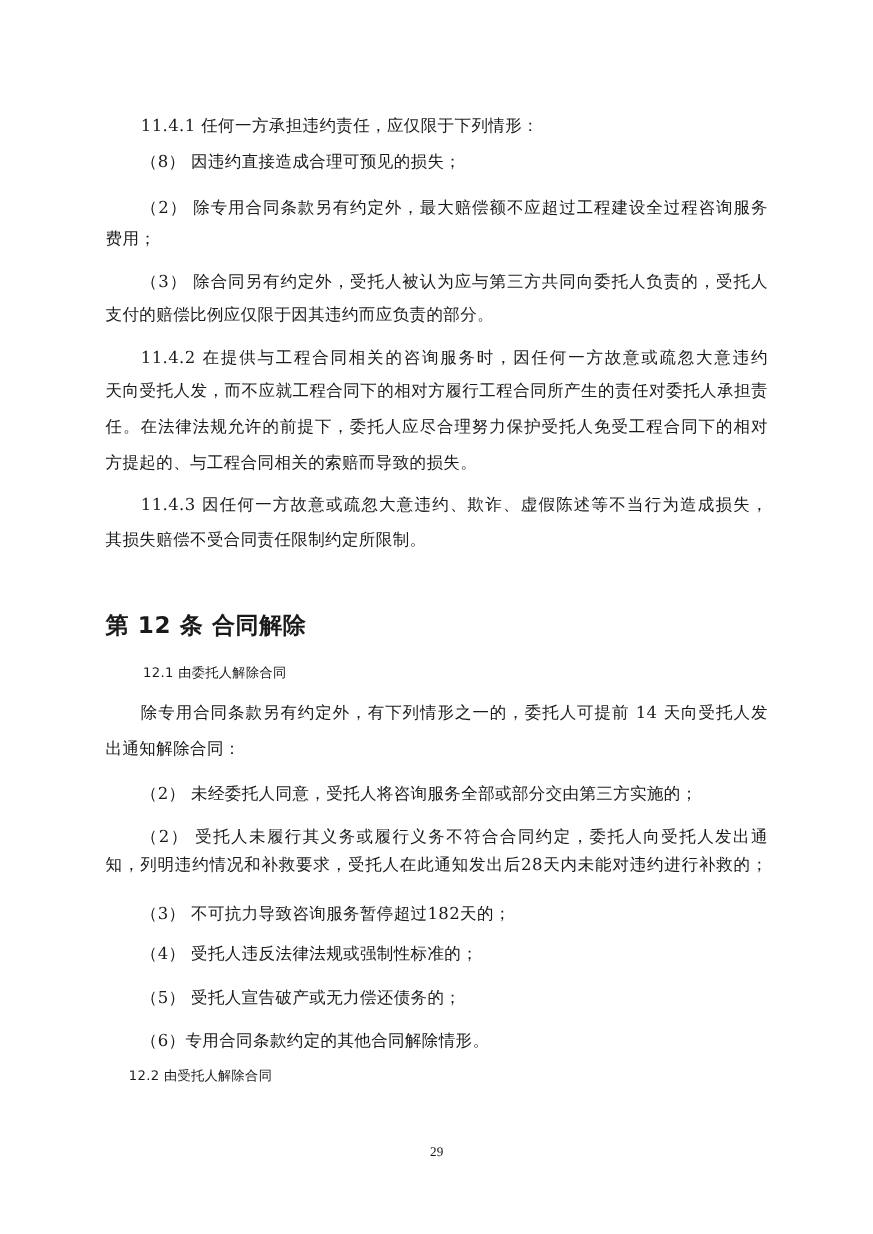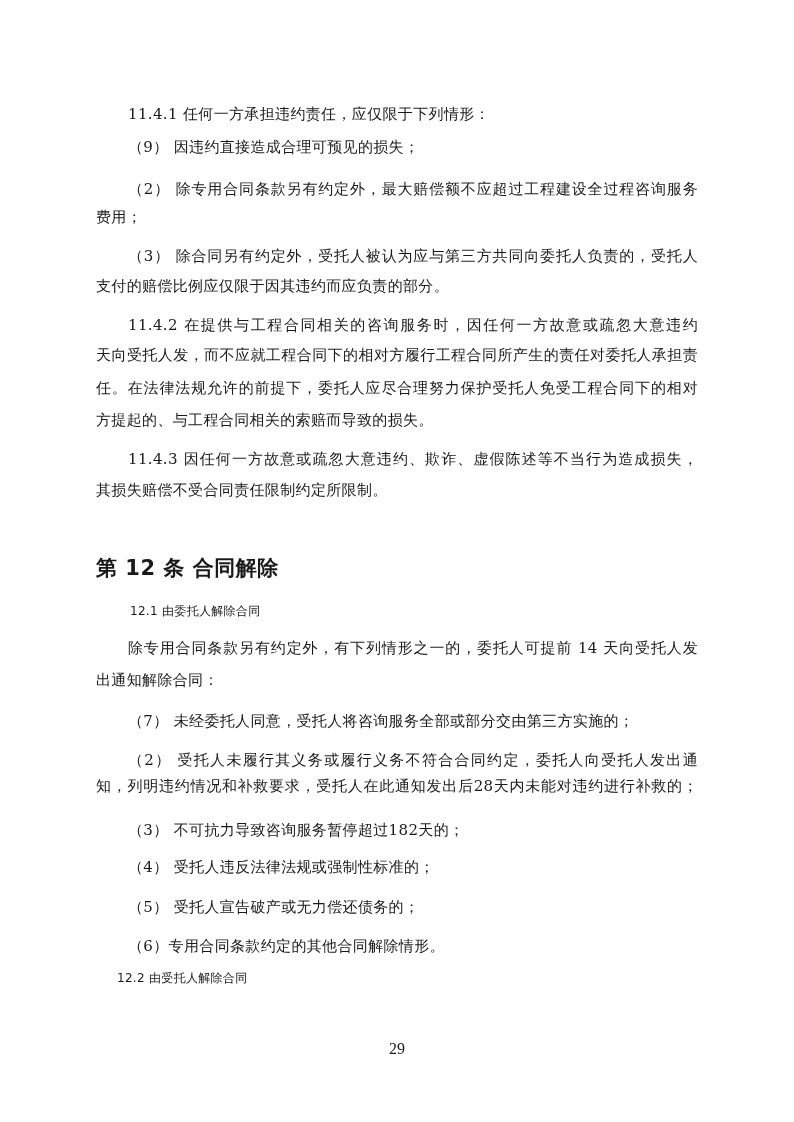--- a/index.html
+++ b/index.html
@@ -4,48 +4,48 @@
 <style>
   html, body { margin: 0; padding: 0; background: #ffffff; }
   body { width: 794px; height: 1122px; position: relative; overflow: hidden;
          font-family: "DejaVu Serif", "Liberation Serif", serif; color: #1a1a1a; }
   .line { position: absolute; left: 96px; white-space: nowrap; font-size: 15px; line-height: 20px; letter-spacing: 0.35px; }
   .ind { left: 128px; }
   .just { width: 602px; text-align: justify; text-align-last: justify; }
   .just-ind { width: 570px; text-align: justify; text-align-last: justify; }
   .h1 { font-family: "DejaVu Sans", "Liberation Sans", sans-serif; font-weight: bold; font-size: 21px; left: 96px; letter-spacing: 0.5px; }
   .h2 { font-family: "DejaVu Sans", "Liberation Sans", sans-serif; font-weight: normal; font-size: 12px; letter-spacing: 0.3px; }
-  .pagenum { position: absolute; left: 0; width: 794px; text-align: center; top: 1040px; font-size: 16px; font-family: "Liberation Serif", serif; }
+  .pagenum { position: absolute; left: 0; width: 794px; text-align: center; top: 1040px; font-size: 12px; font-family: "Liberation Serif", serif; }
 </style>
 </head>
 <body>
 
 <div>
   <div class="line ind" style="top:104px">11.4.1  任何一方承担违约责任，应仅限于下列情形：</div>
-  <div class="line ind" style="top:137px">（9） 因违约直接造成合理可预见的损失；</div>
+  <div class="line ind" style="top:137px">（8） 因违约直接造成合理可预见的损失；</div>
   <div class="line ind just-ind" style="top:179px">（2） 除专用合同条款另有约定外，最大赔偿额不应超过工程建设全过程咨询服务</div>
   <div class="line" style="top:207px">费用；</div>
   <div class="line ind just-ind" style="top:246px">（3） 除合同另有约定外，受托人被认为应与第三方共同向委托人负责的，受托人</div>
   <div class="line" style="top:276px">支付的赔偿比例应仅限于因其违约而应负责的部分。</div>
 
   <div class="line ind just-ind" style="top:315px">11.4.2  在提供与工程合同相关的咨询服务时，因任何一方故意或疏忽大意违约</div>
   <div class="line just" style="top:345px">天向受托人发，而不应就工程合同下的相对方履行工程合同所产生的责任对委托人承担责</div>
   <div class="line just" style="top:378px">任。在法律法规允许的前提下，委托人应尽合理努力保护受托人免受工程合同下的相对</div>
   <div class="line" style="top:410px">方提起的、与工程合同相关的索赔而导致的损失。</div>
 
   <div class="line ind just-ind" style="top:449px">11.4.3  因任何一方故意或疏忽大意违约、欺诈、虚假陈述等不当行为造成损失，</div>
   <div class="line" style="top:480px">其损失赔偿不受合同责任限制约定所限制。</div>
 
   <div class="line h1" style="top:558px">第 12 条  合同解除</div>
   <div class="line h2" style="left:130px;top:601px">12.1    由委托人解除合同</div>
 
   <div class="line ind just-ind" style="top:638px">除专用合同条款另有约定外，有下列情形之一的，委托人可提前 14 天向受托人发</div>
   <div class="line" style="top:670px">出通知解除合同：</div>
 
-  <div class="line ind" style="top:711px">（7） 未经委托人同意，受托人将咨询服务全部或部分交由第三方实施的；</div>
+  <div class="line ind" style="top:711px">（2） 未经委托人同意，受托人将咨询服务全部或部分交由第三方实施的；</div>
   <div class="line ind just-ind" style="top:750px">（2） 受托人未履行其义务或履行义务不符合合同约定，委托人向受托人发出通</div>
   <div class="line just" style="top:776px">知，列明违约情况和补救要求，受托人在此通知发出后28天内未能对违约进行补救的；</div>
   <div class="line ind" style="top:820px">（3） 不可抗力导致咨询服务暂停超过182天的；</div>
   <div class="line ind" style="top:857px">（4） 受托人违反法律法规或强制性标准的；</div>
   <div class="line ind" style="top:897px">（5） 受托人宣告破产或无力偿还债务的；</div>
   <div class="line ind" style="top:936px">（6）专用合同条款约定的其他合同解除情形。</div>
 
   <div class="line h2" style="left:117px;top:968px">12.2  由受托人解除合同</div>
 
   <div class="pagenum">29</div>

